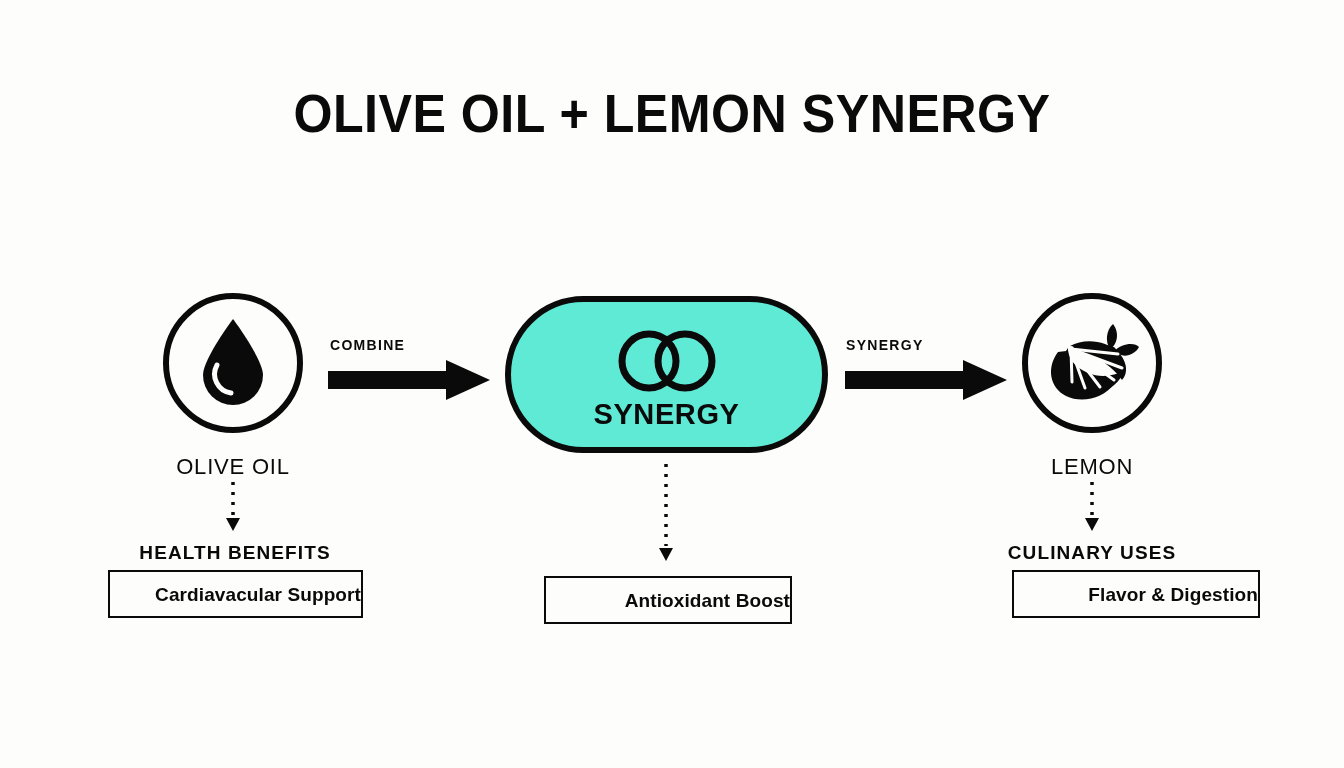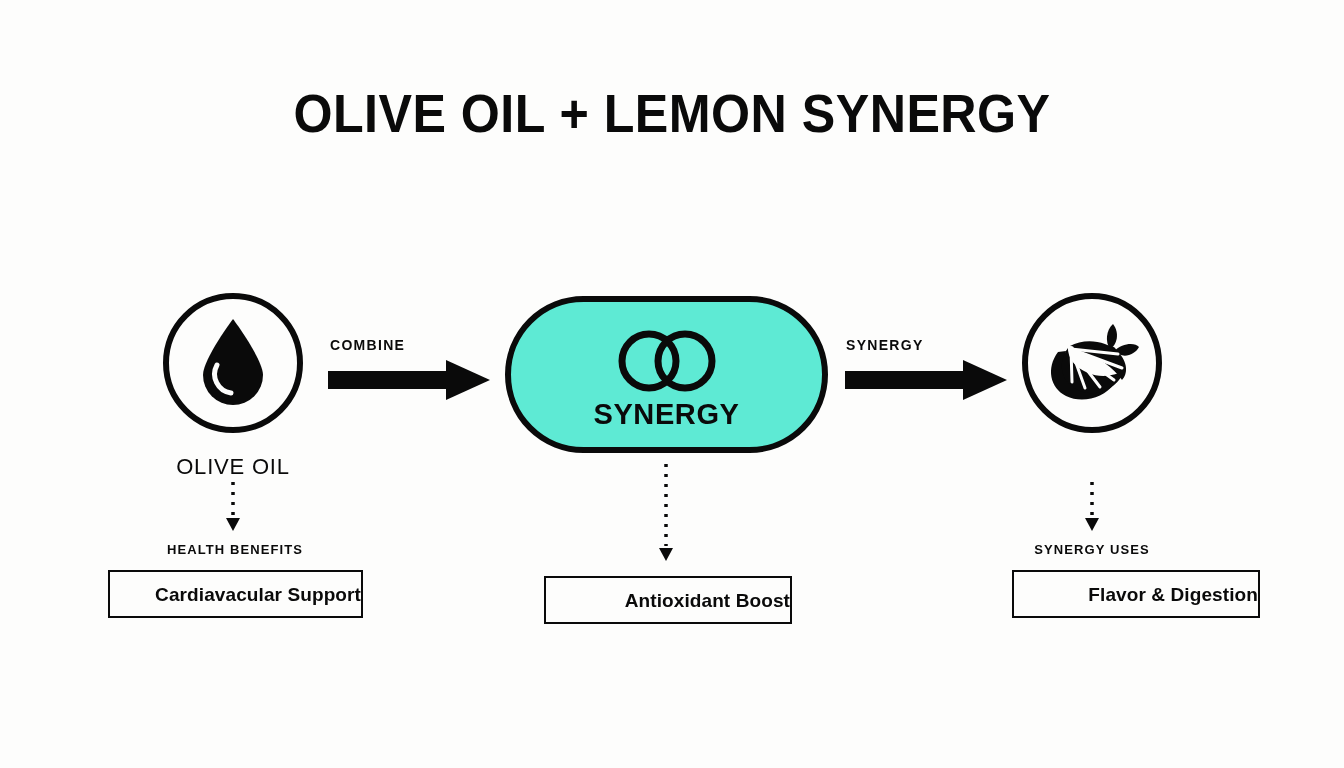--- a/index.html
+++ b/index.html
@@ -126,21 +126,21 @@
     position: absolute;
   }
   #drop-oliveoil { left: 222px; top: 480px; }
   #drop-synergy  { left: 655px; top: 462px; }
   #drop-lemon    { left: 1081px; top: 480px; }
 
   
   .sub-caption {
     position: absolute;
     text-align: center;
-    font-size: 13px;
+    font-size: 19px;
     font-weight: 700;
     letter-spacing: 1.1px;
     line-height: 1;
     white-space: nowrap;
   }
   #subcap-oliveoil { left: 105px; top: 543px; width: 260px; }
   #subcap-lemon    { left: 962px; top: 543px; width: 260px; }
 
   
   .outcome-box {
@@ -211,20 +211,21 @@
           <line x1="27" y1="31" x2="41" y2="70"></line>
           <line x1="27" y1="31" x2="56" y2="69"></line>
           <line x1="27" y1="31" x2="70" y2="62"></line>
           <line x1="27" y1="31" x2="78" y2="50"></line>
           <line x1="27" y1="31" x2="74" y2="36"></line>
         </g>
         <circle cx="27" cy="31" r="3" fill="#fdfdfc"></circle>
       </svg>
     </div>
   </div>
+  <div id="caption-lemon" class="node-caption">LEMON</div>
 
   <div id="arrow-combine-label" class="flow-arrow-label">COMBINE</div>
   <div id="arrow-combine" class="flow-arrow">
     <svg width="164" height="44" viewBox="0 0 164 44" xmlns="http://www.w3.org/2000/svg">
       <rect x="0" y="13" width="124" height="18" fill="#0a0a0a"></rect>
       <path d="M118 2 L162 22 L118 42 Z" fill="#0a0a0a"></path>
     </svg>
   </div>
 
   <div id="arrow-enhances-label" class="flow-arrow-label">SYNERGY</div>
@@ -250,21 +251,21 @@
   </div>
 
   <div id="drop-lemon" class="drop-connector">
     <svg width="22" height="52" viewBox="0 0 22 52" xmlns="http://www.w3.org/2000/svg">
       <line x1="11" y1="2" x2="11" y2="36" stroke="#0a0a0a" stroke-width="3.5" stroke-dasharray="3 7" stroke-linecap="butt"></line>
       <path d="M4 38 L18 38 L11 51 Z" fill="#0a0a0a"></path>
     </svg>
   </div>
 
   <div id="subcap-oliveoil" class="sub-caption">HEALTH BENEFITS</div>
-  <div id="subcap-lemon" class="sub-caption">SYNERGY USES</div>
+  <div id="subcap-lemon" class="sub-caption">CULINARY USES</div>
 
   <div id="box-oliveoil" class="outcome-box">
     <span class="outcome-box-label">Cardiavacular Support</span>
   </div>
   <div id="box-synergy" class="outcome-box">
     <span class="outcome-box-label">Antioxidant Boost</span>
   </div>
   <div id="box-lemon" class="outcome-box">
     <span class="outcome-box-label">Flavor &amp; Digestion</span>
   </div>

